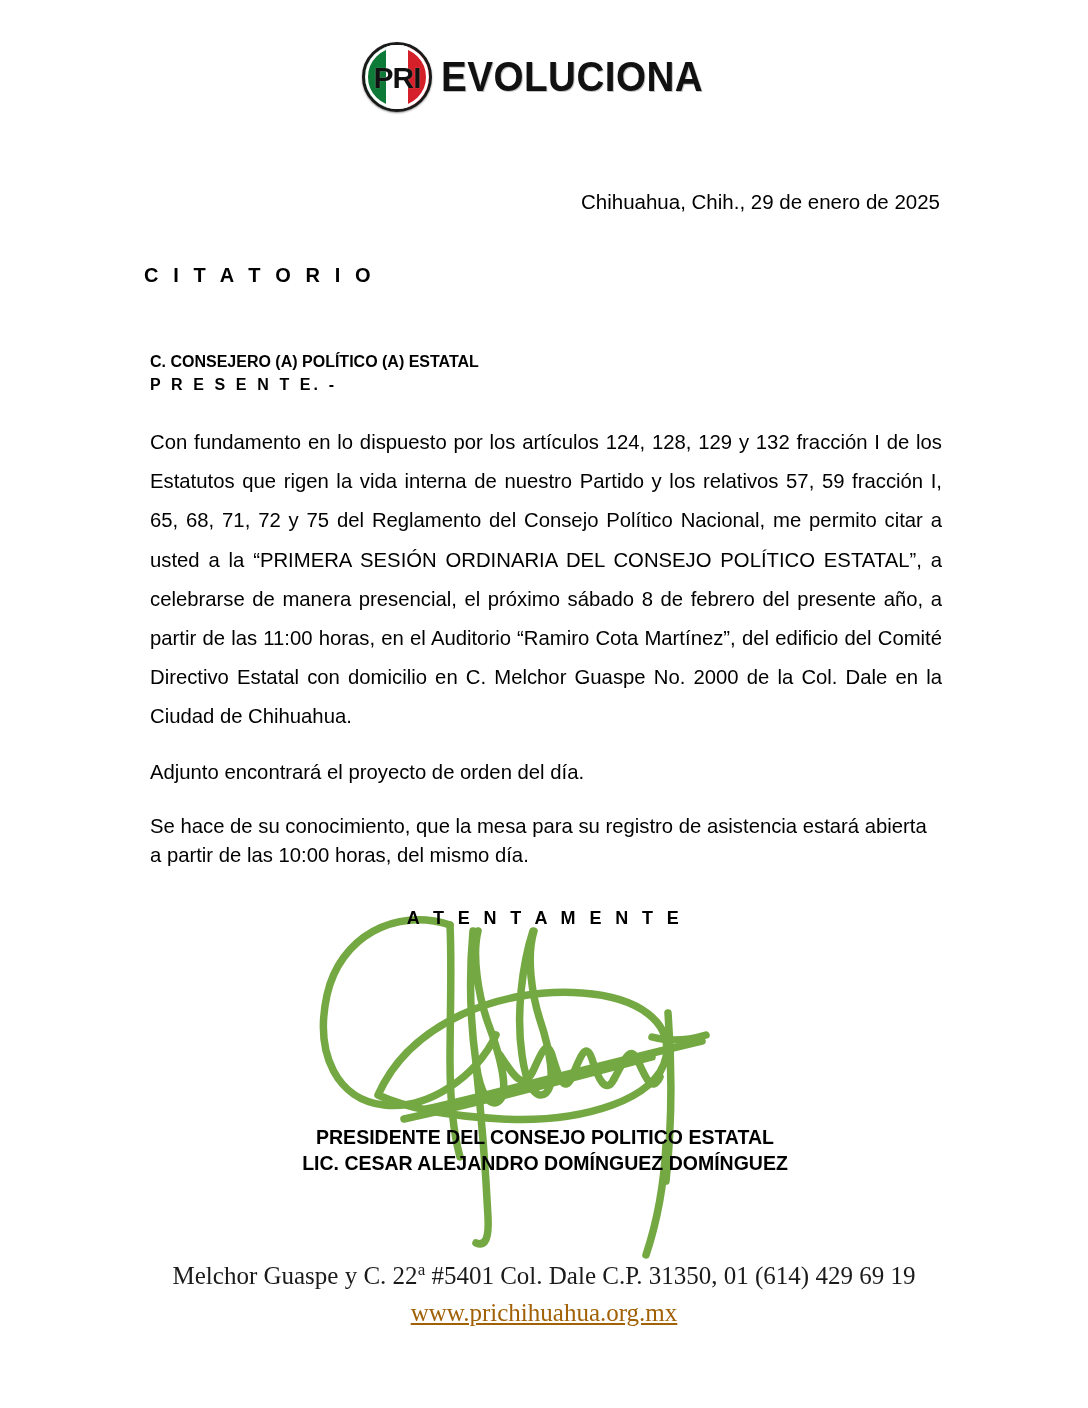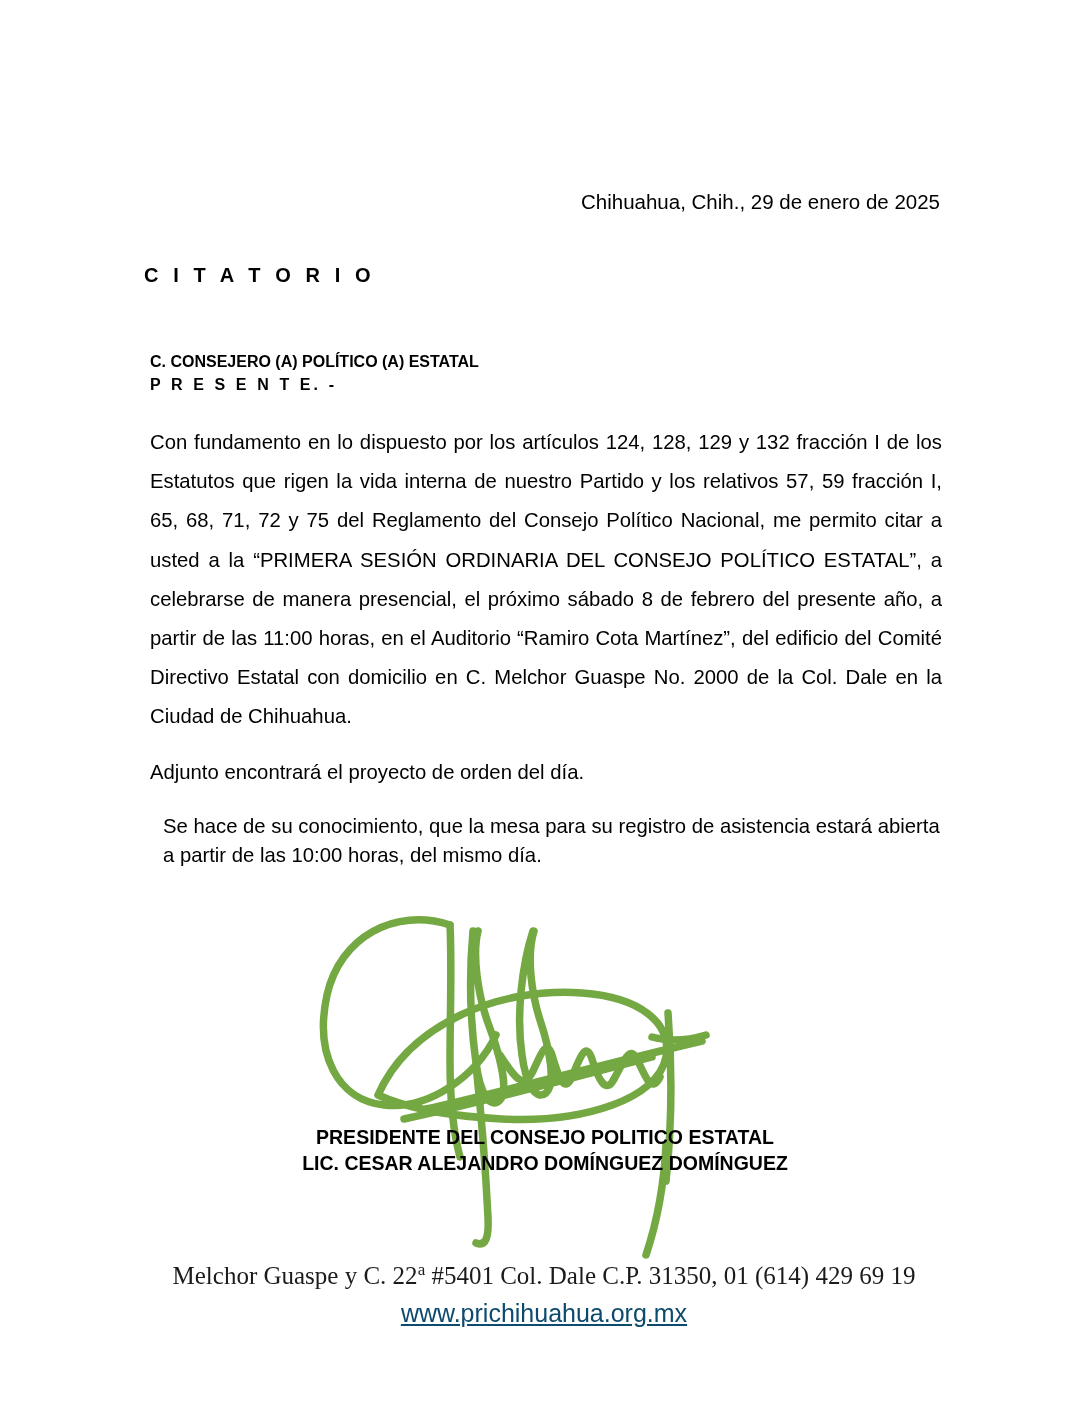--- a/index.html
+++ b/index.html
@@ -149,21 +149,20 @@
     font-size: 20.3px;
     line-height: 1.55;
   }
   .para-registro {
     position: absolute;
     top: 812px;
     left: 150px;
     width: 792px;
     font-size: 20.3px;
     line-height: 1.45;
-    margin-left: 13px;
   }
 
   
   .atentamente {
     position: absolute;
     top: 908px;
     left: 150px;
     width: 790px;
     text-align: center;
     font-size: 18px;
@@ -198,48 +197,63 @@
     top: 1258px;
     left: 0;
     width: 1088px;
     text-align: center;
     font-family: "Liberation Serif", serif;
     font-size: 25px;
     line-height: 1.45;
     color: #1b1b1b;
   }
   .footer .site {
-    color: #0c4a6e;
+    color: #a16207;
     text-decoration: underline;
-    font-family: Liberation Sans, sans-serif;
+    font-family: Liberation Serif, serif;
   }
   .sup { font-size: 0.68em; vertical-align: super; }
 </style>
 </head>
 <body>
 
 <div class="page">
 
+  <div class="logo-header">
+    <div class="logo-wrap">
+      <div class="pri-emblem">
+        <div class="stripes">
+          <i class="g"></i>
+          <i class="w"></i>
+          <i class="r"></i>
+        </div>
+        <div class="ring"></div>
+        <div class="pri-letters">PRI</div>
+      </div>
+      <div class="evoluciona">EVOLUCIONA</div>
+    </div>
+  </div>
 
   <div class="date-line">Chihuahua, Chih., 29 de enero de 2025</div>
 
   <div class="doc-title">C I T A T O R I O</div>
 
   <div class="addressee">
     <div>C. CONSEJERO (A) POLÍTICO (A) ESTATAL</div>
     <div class="pres">P R E S E N T E. -</div>
   </div>
 
   <div class="body-block">
     <span>Con fundamento en lo dispuesto por los artículos 124, 128, 129 y 132 fracción I de los Estatutos que rigen la vida interna de nuestro Partido y los relativos 57, 59 fracción I, 65, 68, 71, 72 y 75 del Reglamento del Consejo Político Nacional, me permito citar a usted a la </span><b>“PRIMERA SESIÓN ORDINARIA DEL CONSEJO POLÍTICO ESTATAL”</b><span>, a celebrarse de manera presencial, el próximo </span><b>sábado 8 de febrero</b><span> del presente año, a partir de las </span><b>11:00 horas</b><span>, en el </span><b>Auditorio “Ramiro Cota Martínez”</b><span>, del edificio del Comité Directivo Estatal con domicilio en C. Melchor Guaspe No. 2000 de la Col. Dale en la Ciudad de Chihuahua.</span>
   </div>
 
   <div class="para-adjunto">Adjunto encontrará el proyecto de orden del día.</div>
   <div class="para-registro">Se hace de su conocimiento, que la mesa para su registro de asistencia estará abierta a partir de las 10:00 horas, del mismo día.</div>
 
+  <div class="atentamente">A T E N T A M E N T E</div>
 
   <svg class="signature-svg" viewBox="0 0 460 370">
     <g fill="none" stroke="#74a842" stroke-width="7.5" stroke-linecap="round" stroke-linejoin="round">
 
       <path d="M150 30 C95 12 40 42 27 100 C14 160 38 205 84 210 C128 215 176 182 196 140"></path>
 
       <path d="M150 30 C152 70 150 120 150 165 C150 205 154 240 160 262"></path>
 
       <path d="M173 36 C169 80 170 125 176 168 C180 198 190 215 200 205 C209 195 200 160 188 128 C178 100 172 60 178 36"></path>
 

